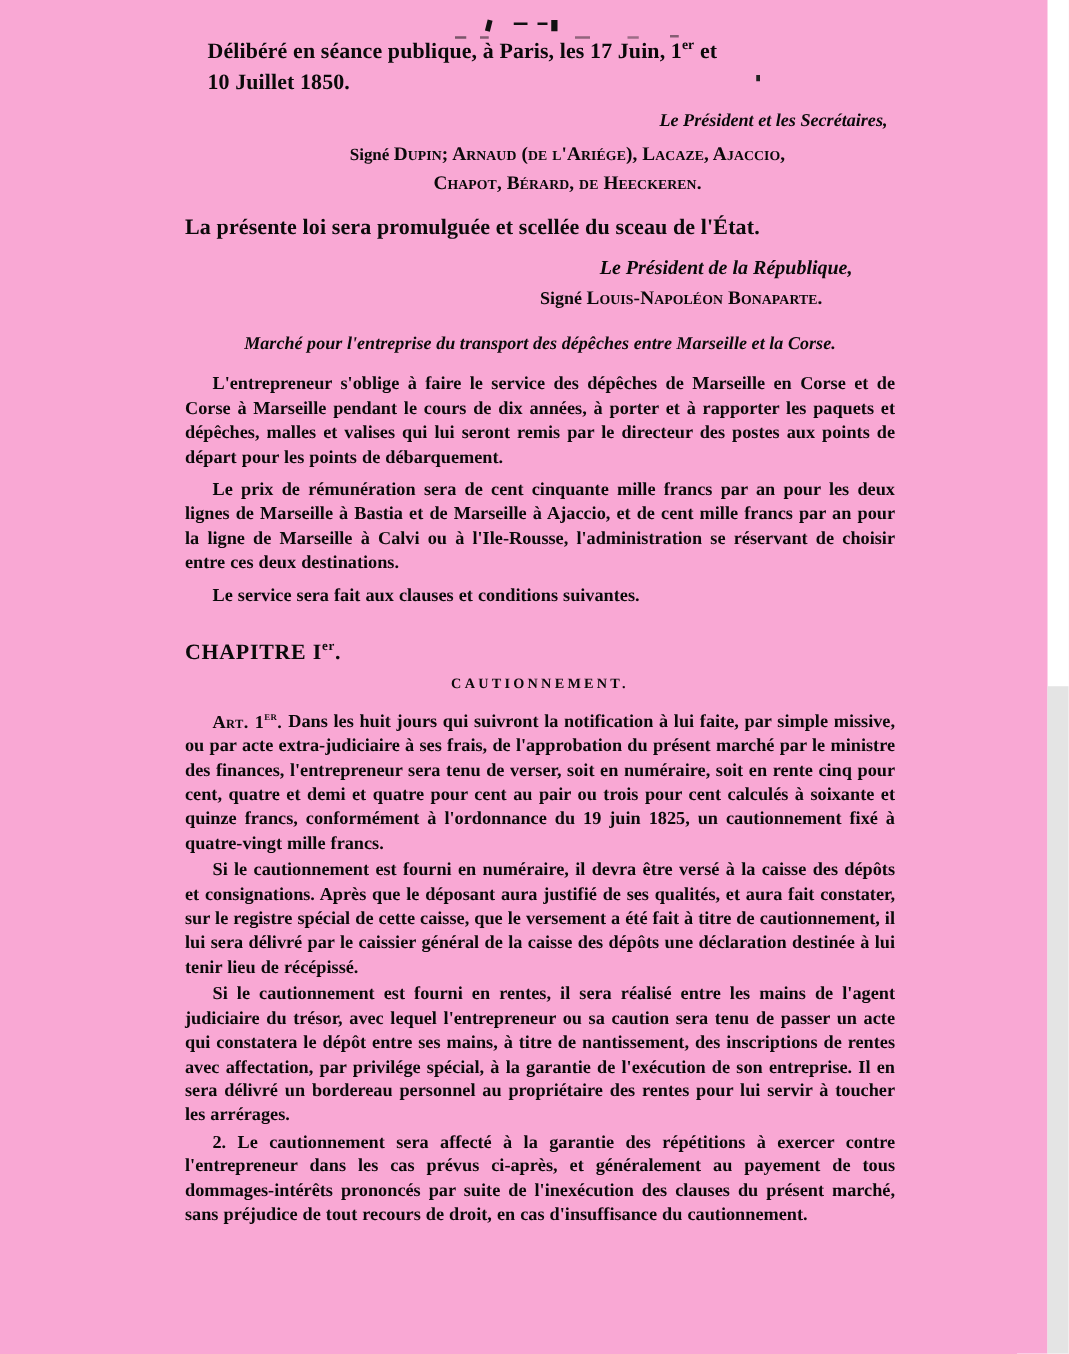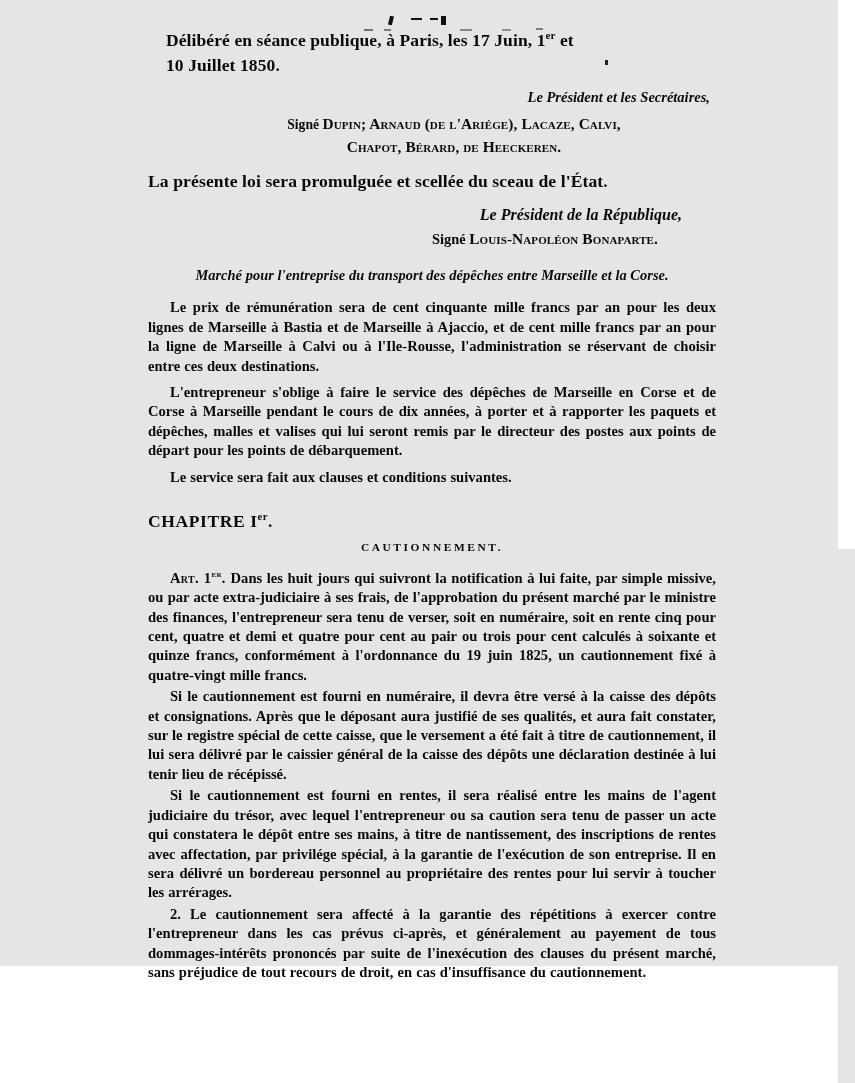--- a/index.html
+++ b/index.html
@@ -15,22 +15,22 @@
     font-family: "Liberation Serif", "DejaVu Serif", serif;
     color: #0a0a0a;
   }
 
   
   #page-sheet {
     position: absolute;
     left: 0;
     top: 0;
     width: 838px;
-    height: 966px;
-    background: #e5e5e5;
+    height: 1083px;
+    background: #f9a8d4;
   }
 
   
   #scroll-strip {
     position: absolute;
     left: 838px;
     top: 549px;
     width: 17px;
     height: 534px;
     background: #e4e4e4;
@@ -224,37 +224,37 @@
   <div id="text-column">
 
     <div class="deliberation">
       <span>Délibéré en séance publique, à Paris, les 17 Juin, 1</span><span class="sup">er</span><span> et</span>
       <div>10 Juillet 1850.</div>
     </div>
 
     <div class="sig-italic">Le Président et les Secrétaires,</div>
     <div class="signatories">
       <div>
-        <span>Signé </span><span class="smallcap">Dupin; Arnaud (de l'Ariége), Lacaze, Calvi,</span>
+        <span>Signé </span><span class="smallcap">Dupin; Arnaud (de l'Ariége), Lacaze, Ajaccio,</span>
       </div>
       <div class="smallcap">Chapot, Bérard, de Heeckeren.</div>
     </div>
 
     <div class="promulgation">La présente loi sera promulguée et scellée du sceau de l'État.</div>
 
     <div class="pres-line">Le Président de la République,</div>
     <div class="sign-line indent-a">
       <span>Signé </span><span class="smallcap">Louis-Napoléon Bonaparte.</span>
     </div>
 
     <div class="contract-title">Marché pour l'entreprise du transport des dépêches entre Marseille et la Corse.</div>
 
     <div class="art-block">
+      <p class="body-p">L'entrepreneur s'oblige à faire le service des dépêches de Marseille en Corse et de Corse à Marseille pendant le cours de dix années, à porter et à rapporter les paquets et dépêches, malles et valises qui lui seront remis par le directeur des postes aux points de départ pour les points de débarquement.</p>
       <p class="body-p">Le prix de rémunération sera de cent cinquante mille francs par an pour les deux lignes de Marseille à Bastia et de Marseille à Ajaccio, et de cent mille francs par an pour la ligne de Marseille à Calvi ou à l'Ile-Rousse, l'administration se réservant de choisir entre ces deux destinations.</p>
-      <p class="body-p">L'entrepreneur s'oblige à faire le service des dépêches de Marseille en Corse et de Corse à Marseille pendant le cours de dix années, à porter et à rapporter les paquets et dépêches, malles et valises qui lui seront remis par le directeur des postes aux points de départ pour les points de débarquement.</p>
       <p class="body-p">Le service sera fait aux clauses et conditions suivantes.</p>
     </div>
 
     <div class="chapter-head">
       <span>CHAPITRE I</span><span class="sup">er</span><span>.</span>
     </div>
     <div class="section-head">CAUTIONNEMENT.</div>
 
     <div class="art-block">
       <p class="body-p">

